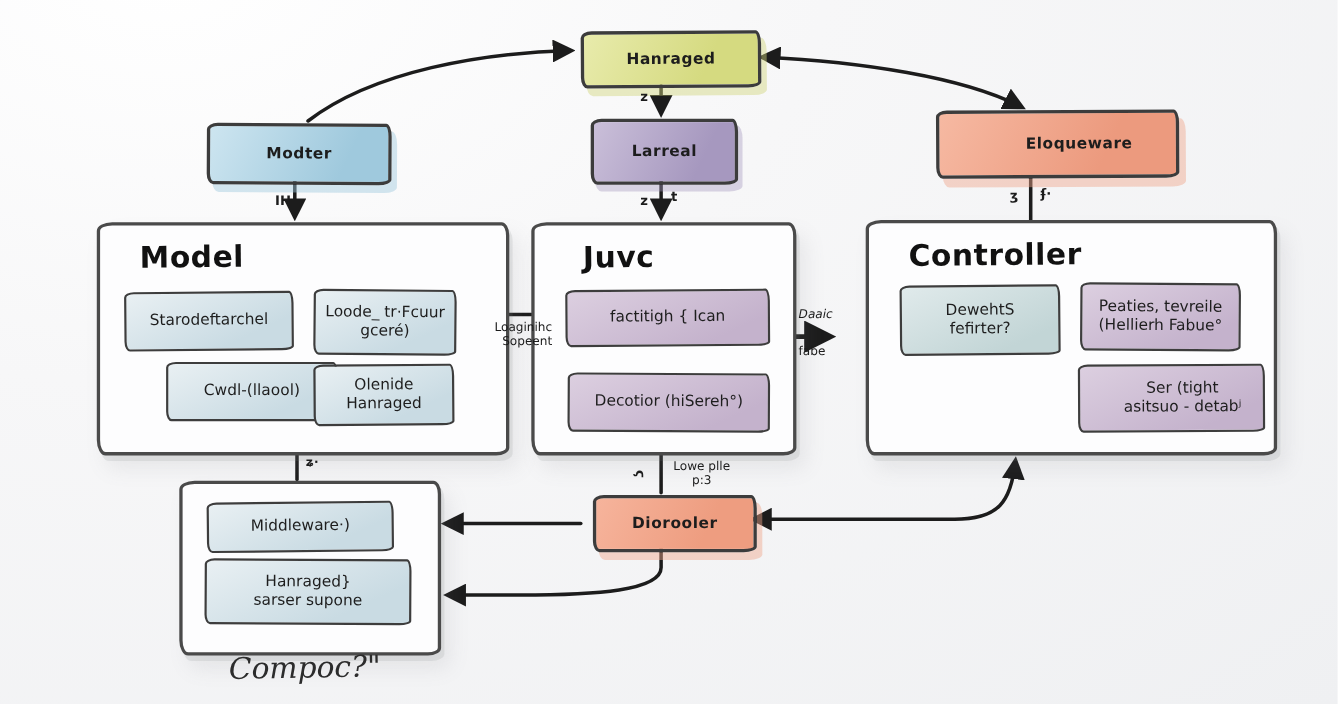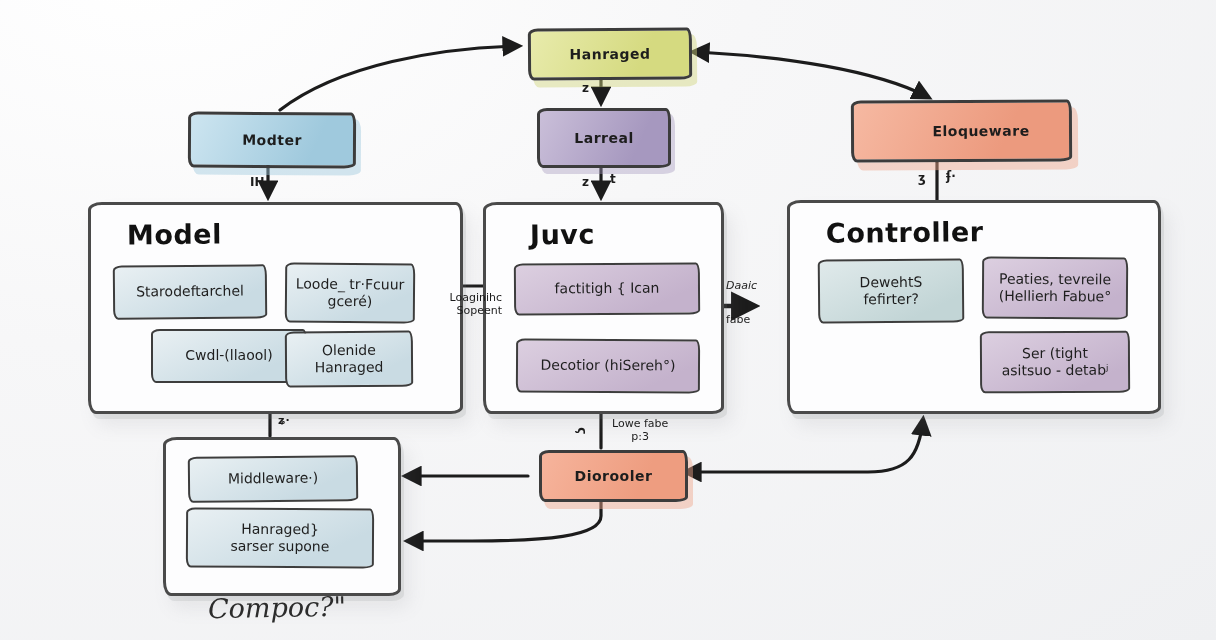--- a/index.html
+++ b/index.html
@@ -117,21 +117,21 @@
   <div class="panel" style="left:763px;top:200px;width:368px;height:208px;margin-left:24px;">
     <div class="ptitle" style="left:36px;top:14px;">Controller</div>
     <div class="chip chip-teal" style="left:28px;top:56px;width:142px;height:60px;transform:rotate(-.5deg);">
       <span>DewehtS</span>
       <span>fefirter?</span>
     </div>
     <div class="chip chip-purple" style="left:192px;top:54px;width:142px;height:58px;transform:rotate(.4deg);">
       <span>Peaties, tevreile</span>
       <span>(Hellierh Fabue°</span>
     </div>
-    <div class="chip chip-purple" style="left:190px;top:128px;width:146px;height:58px;transform:rotate(-.3deg);">
+    <div class="chip chip-purple" style="left:190px;top:128px;width:146px;height:58px;transform:rotate(-.3deg);padding-left:20px;">
       <span>Ser (tight</span>
       <span>asitsuo - detabʲ</span>
     </div>
   </div>
 
   <div class="panel" style="left:163px;top:437px;width:232px;height:153px;">
     <div class="chip chip-blue" style="left:22px;top:16px;width:166px;height:42px;transform:rotate(-.6deg);">
       <span>Middleware·)</span>
       <span></span>
     </div>
@@ -148,20 +148,20 @@
   <div class="edge-label" style="left:918px;top:172px;">ʒ</div>
   <div class="edge-label" style="left:946px;top:170px;">ʄ·</div>
   <div class="edge-label small" style="left:436px;top:292px;width:66px;text-align:right;">
     <div>Loaginihc</div>
     <div>Sopeent</div>
   </div>
   <div class="edge-label small" style="left:726px;top:280px;font-style:italic;">Daaic</div>
   <div class="edge-label small" style="left:726px;top:314px;">fabe</div>
   <div class="edge-label rot90" style="left:578px;top:424px;">ϛ</div>
   <div class="edge-label small" style="left:612px;top:418px;text-align:center;">
-    <div>Lowe fabe</div>
+    <div>Lowe plle</div>
     <div>p:3</div>
   </div>
   <div class="edge-label" style="left:278px;top:415px;font-size:11px;">ʑ·</div>
 
   <div class="caption" style="left:208px;top:592px;">Compoc?"</div>
 
 </div>
 
 </body></html>

